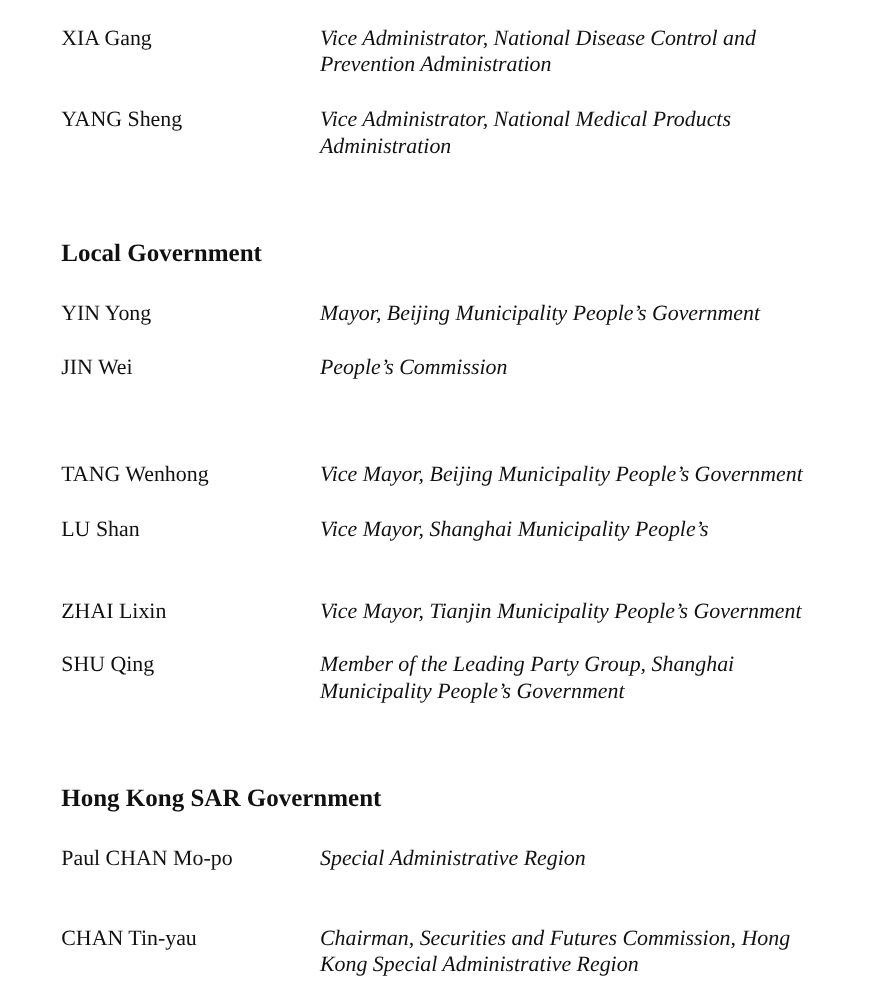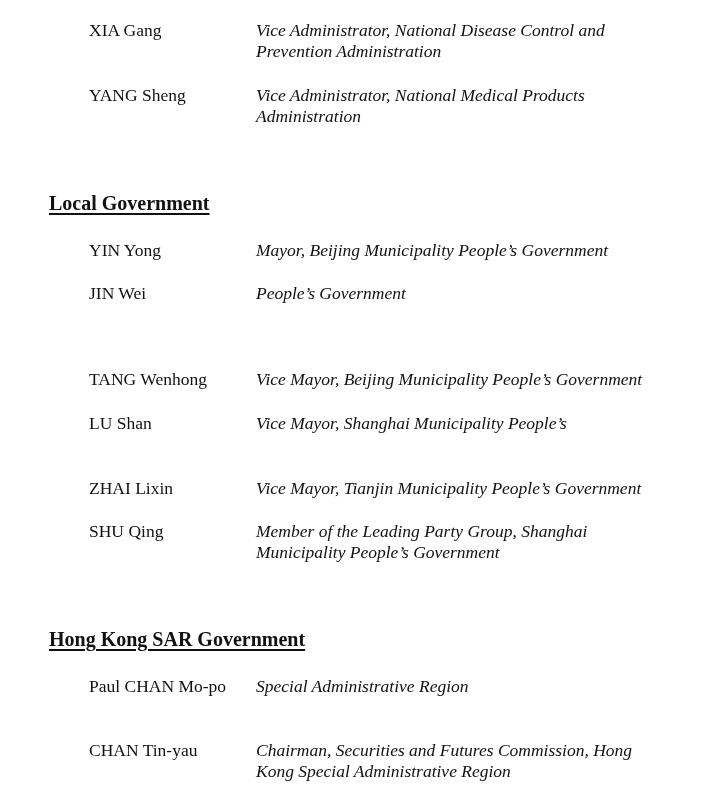--- a/index.html
+++ b/index.html
@@ -2,25 +2,25 @@
 <html><head>
 <meta charset="utf-8">
 <style>
   html, body { margin: 0; padding: 0; background: #ffffff; }
   body {
     width: 715px; height: 797px; overflow: hidden; position: relative;
     font-family: "Liberation Serif", "DejaVu Serif", serif;
     color: #111111; font-size: 17.5px; line-height: 21px;
   }
   .entry { position: absolute; left: 0; width: 715px; }
-  .name { position: absolute; left: 49px; top: 0; white-space: nowrap; margin-left: 40px; }
+  .name { position: absolute; left: 49px; top: 0; white-space: nowrap; }
   .title { position: absolute; left: 256px; top: 0; width: 450px; font-style: italic; }
   .heading {
     position: absolute; left: 49px; font-weight: bold; font-size: 20px;
-    text-decoration: underline; text-underline-offset: 3px; text-decoration-thickness: 2px;
+    text-underline-offset: 3px; text-decoration-thickness: 2px;
     white-space: nowrap;
   }
 </style>
 </head>
 <body>
 
 <div class="entry" style="top:20px;">
   <div class="name">XIA Gang</div>
   <div class="title">
     <div>Vice Administrator, National Disease Control and</div>
@@ -39,21 +39,21 @@
 
 <div class="entry" style="top:240px;">
   <div class="name">YIN Yong</div>
   <div class="title">
     <div>Mayor, Beijing Municipality People’s Government</div>
   </div>
 </div>
 <div class="entry" style="top:283px;">
   <div class="name">JIN Wei</div>
   <div class="title">
-    <div>People’s Government</div>
+    <div>People’s Commission</div>
   </div>
 </div>
 <div class="entry" style="top:369px;">
   <div class="name">TANG Wenhong</div>
   <div class="title">
     <div>Vice Mayor, Beijing Municipality People’s Government</div>
   </div>
 </div>
 <div class="entry" style="top:413px;">
   <div class="name">LU Shan</div>

